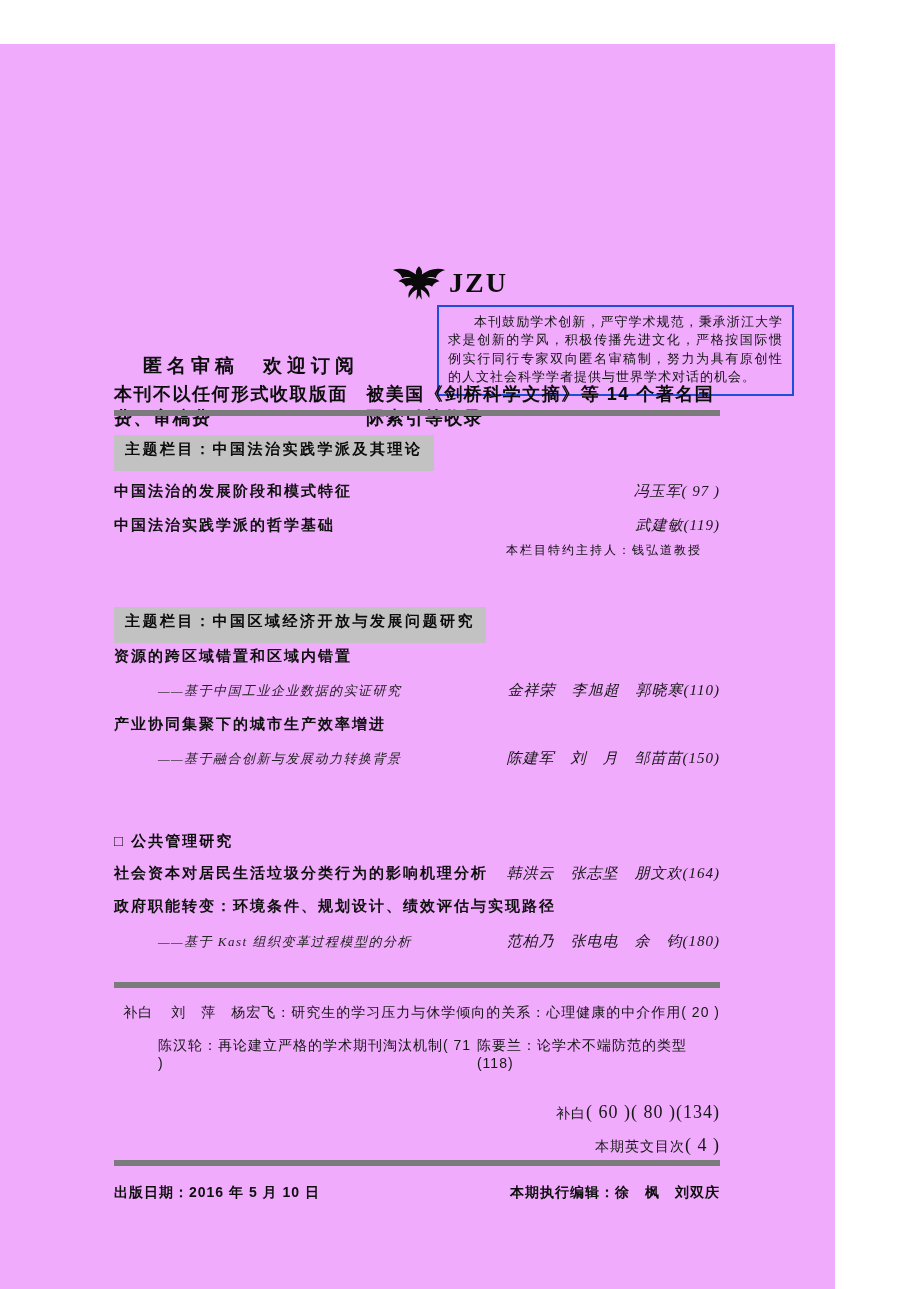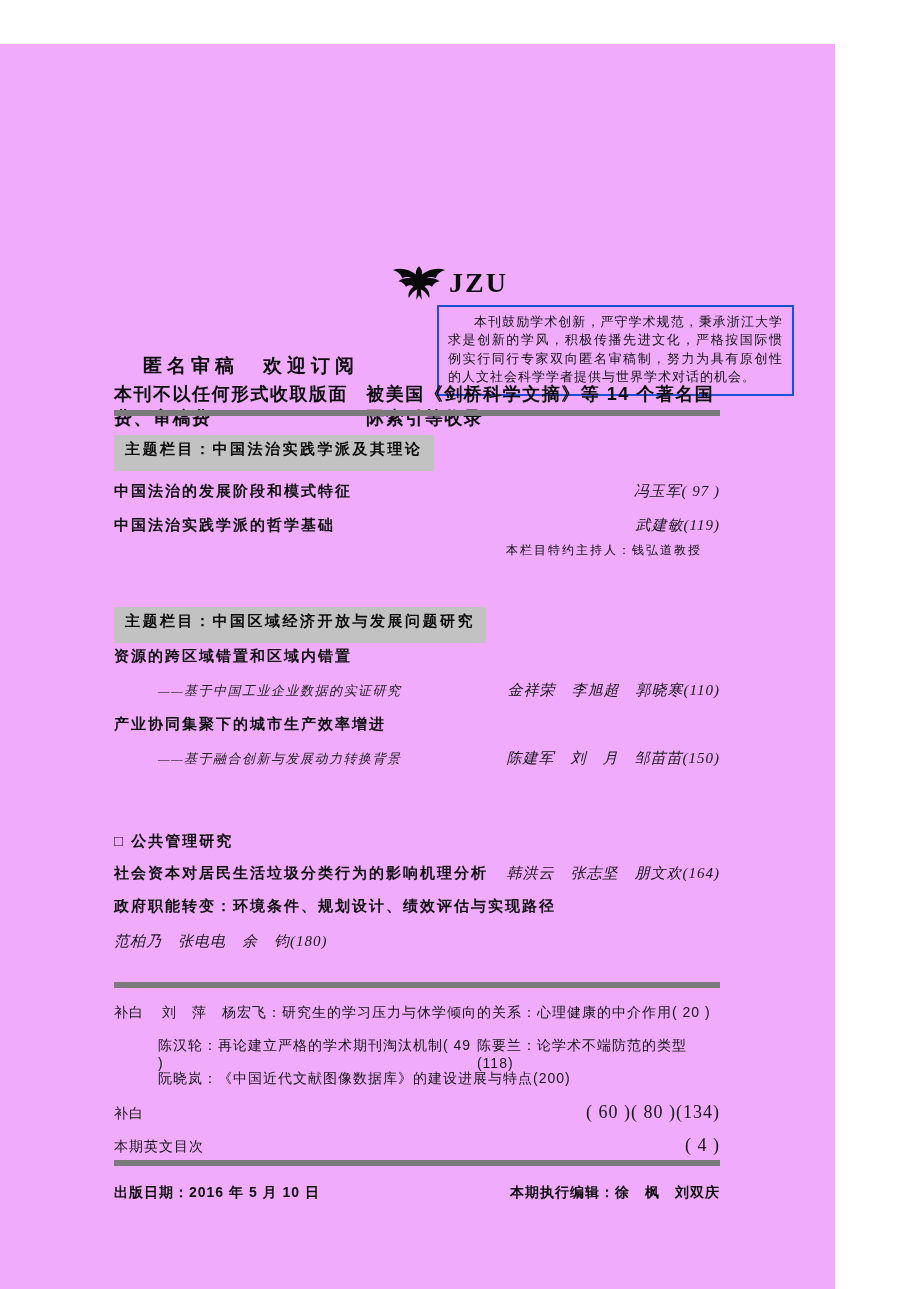--- a/index.html
+++ b/index.html
@@ -25,21 +25,21 @@
 
   
   .row{position:absolute;left:114px;right:115px;display:flex;justify-content:space-between;align-items:baseline;}
   .title{font-size:15px;font-weight:600;letter-spacing:2px;color:#101010;white-space:nowrap;}
   .kai{font-family:"Liberation Serif",serif;font-style:italic;}
   .sub{font-size:13px;letter-spacing:1.5px;color:#222;padding-left:44px;white-space:nowrap;}
   .ref{font-size:15px;letter-spacing:1px;color:#151515;white-space:nowrap;}
   .host{position:absolute;right:133px;font-size:12px;font-weight:400;letter-spacing:2px;color:#0d0d0d;}
 
   
-  .frow{font-size:14px;letter-spacing:1px;color:#161616;}
+  .frow{font-size:14px;letter-spacing:1px;color:#161616;justify-content:flex-end;}
   .flabel{margin-right:18px;}
   .indent{padding-left:44px;}
   .serifref{font-family:"Liberation Serif",serif;font-size:18px;letter-spacing:1px;white-space:nowrap;}
 
   
   .footer-row{position:absolute;left:114px;right:115px;display:flex;justify-content:space-between;
               font-size:14px;font-weight:700;letter-spacing:1px;color:#0d0d0d;}
 </style>
 </head>
 <body>
@@ -103,37 +103,35 @@
 
   <div class="row" style="top:820px">
     <span class="title">社会资本对居民生活垃圾分类行为的影响机理分析</span>
     <span class="ref kai"><span>韩洪云　张志坚　朋文欢</span><span>(164)</span></span>
   </div>
 
   <div class="row" style="top:853px">
     <span class="title">政府职能转变：环境条件、规划设计、绩效评估与实现路径</span>
   </div>
   <div class="row" style="top:888px">
+    <span class="sub kai">——基于 Kast 组织变革过程模型的分析</span>
     <span class="ref kai"><span>范柏乃　张电电　余　钧</span><span>(180)</span></span>
   </div>
 
   <div class="rule" style="top:938px"></div>
 
   <div class="row frow" style="top:960px">
     <span><span class="flabel">补白</span><span>刘　萍　杨宏飞：研究生的学习压力与休学倾向的关系：心理健康的中介作用( 20 )</span></span>
   </div>
 
   <div class="row frow" style="top:993px">
-    <span class="indent">陈汉轮：再论建立严格的学术期刊淘汰机制( 49 )</span>
+    <span class="indent">陈汉轮：再论建立严格的学术期刊淘汰机制( 71 )</span>
     <span>陈要兰：论学术不端防范的类型(118)</span>
   </div>
 
-  <div class="row frow" style="top:1026px">
-    <span class="indent">阮晓岚：《中国近代文献图像数据库》的建设进展与特点(200)</span>
-  </div>
 
   <div class="row frow" style="top:1058px">
     <span>补白</span>
     <span class="serifref">( 60 )( 80 )(134)</span>
   </div>
 
   <div class="row frow" style="top:1091px">
     <span>本期英文目次</span>
     <span class="serifref">( 4 )</span>
   </div>

